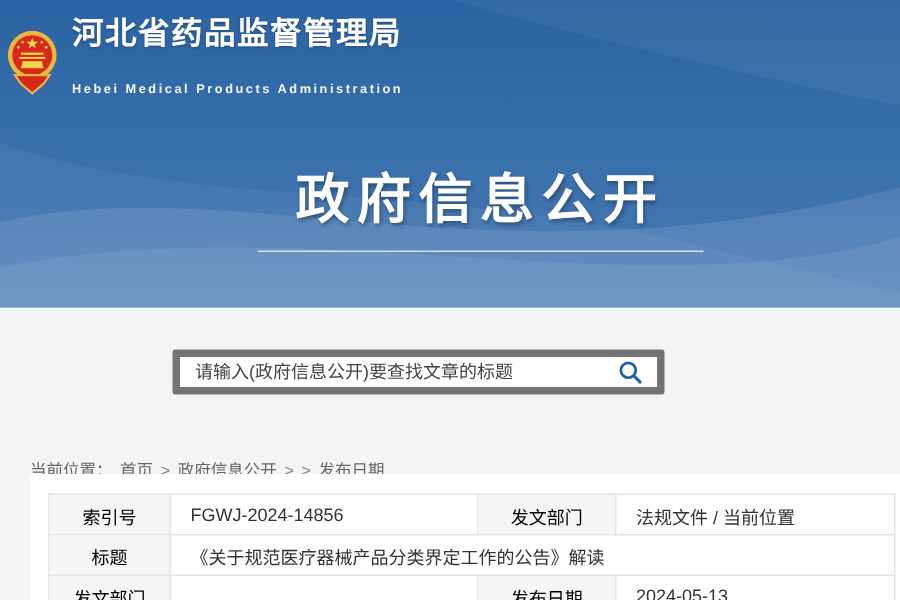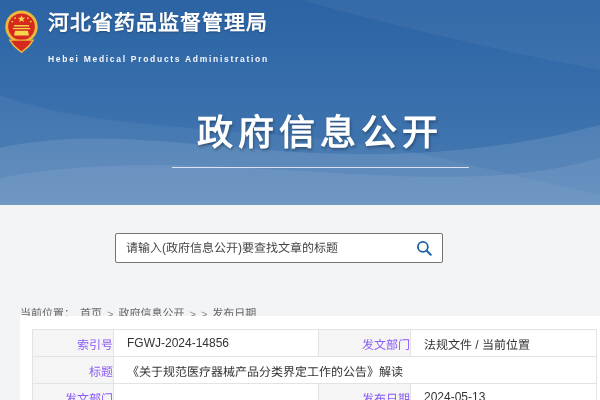--- a/index.html
+++ b/index.html
@@ -12,21 +12,21 @@
 
   
   .header{
     position:absolute;left:0;top:0;width:600px;height:205px;
     background:linear-gradient(180deg,#2b63a4 0%,#3a70ac 55%,#4a7cb4 100%);
     overflow:hidden;
   }
   .header .waves{position:absolute;left:0;top:0;}
   .brand{
     position:absolute;left:4px;top:10px;
-    display:flex;align-items:flex-start;gap:9px;cursor:pointer;
+    display:flex;align-items:flex-end;gap:9px;cursor:pointer;
   }
   .brand-text{color:#fff;}
   .brand-zh{
     font-size:21px;font-weight:bold;letter-spacing:1px;line-height:26px;
     text-shadow:0 1px 2px rgba(0,0,0,.25);
   }
   .brand-en{
     font-size:8.5px;font-weight:600;letter-spacing:1.7px;margin-top:18px;
     color:rgba(255,255,255,.95);white-space:nowrap;
   }
@@ -36,21 +36,21 @@
     text-shadow:1px 2px 3px rgba(0,0,0,.3);line-height:42px;
   }
   .banner-underline{
     width:297px;height:1px;margin:13px auto 0;
     background:rgba(255,255,255,.75);
   }
 
   
   .search-box{
     position:absolute;left:115px;top:233px;width:328px;height:30px;
-    background:#fff;border:1px solid #737373;border-radius:2px;
+    background:#fff;border:5px solid #737373;border-radius:2px;
     display:flex;align-items:center;box-sizing:border-box;
   }
   .search-input{
     flex:1;height:100%;border:none;outline:none;background:transparent;
     font-size:12px;color:#333;padding:0 10px;
     font-family:"Liberation Sans","DejaVu Sans",sans-serif;
   }
   .search-input::placeholder{color:#444;opacity:1;}
   .search-btn{
     width:36px;height:100%;display:flex;align-items:center;justify-content:center;
@@ -72,21 +72,21 @@
   }
   .meta-table{
     border-collapse:collapse;margin:13px 0 0 12px;width:564px;
     font-size:12px;color:#333;table-layout:fixed;
   }
   .meta-table td{
     border:1px solid #e3e3e3;height:26px;padding:0;
     overflow:hidden;white-space:nowrap;
   }
   .meta-table td.lbl{
-    background:#f5f5f5;text-align:right;color:#8b5cf6;
+    background:#f5f5f5;text-align:center;color:#000000;
   }
   .meta-table td.val{padding:0 13px;background:#fff;}
 </style>
 </head>
 <body>
 
 <div class="page">
 
   <div class="header">
     <svg class="waves" width="600" height="205" viewBox="0 0 600 205" preserveAspectRatio="none">

